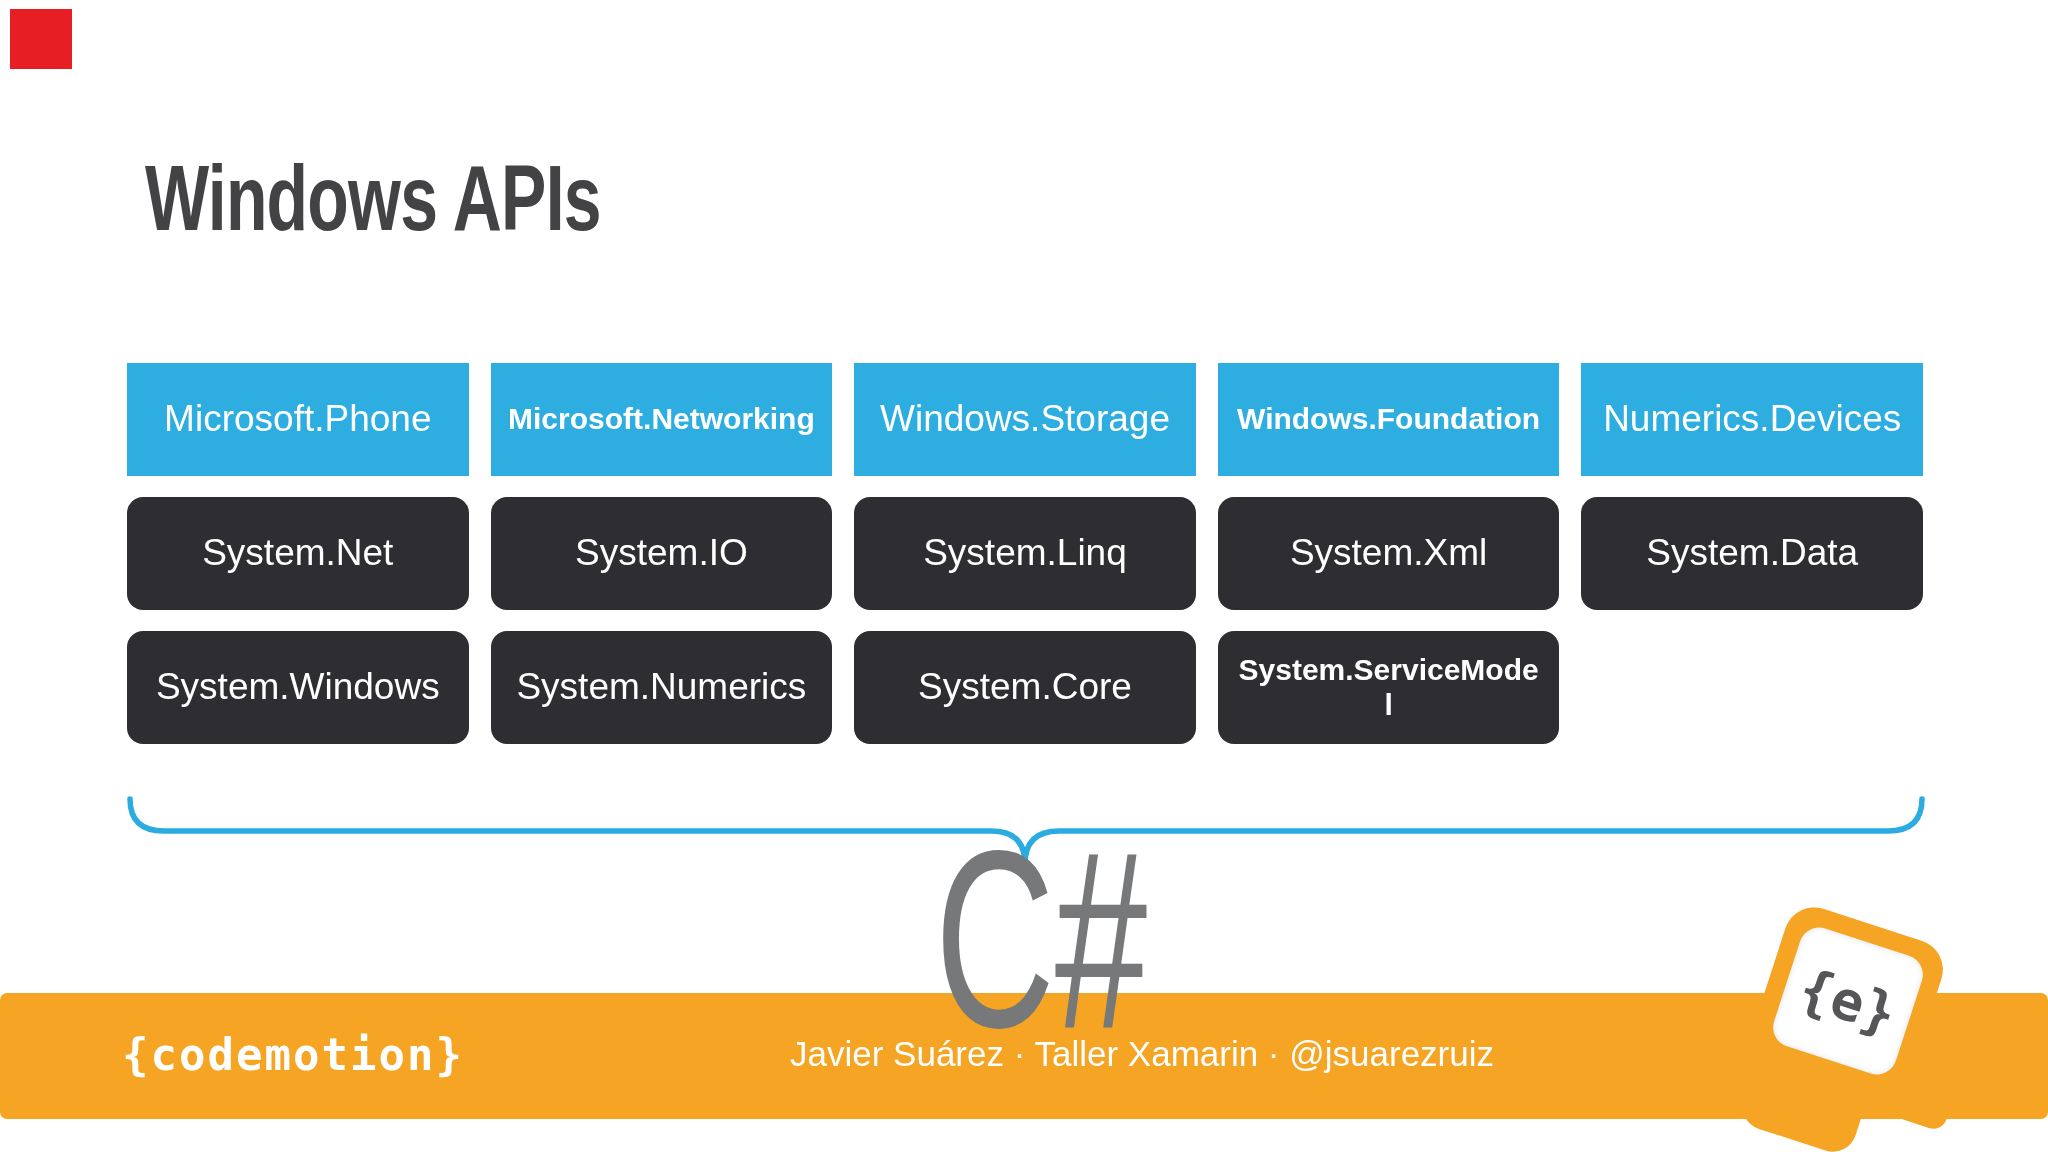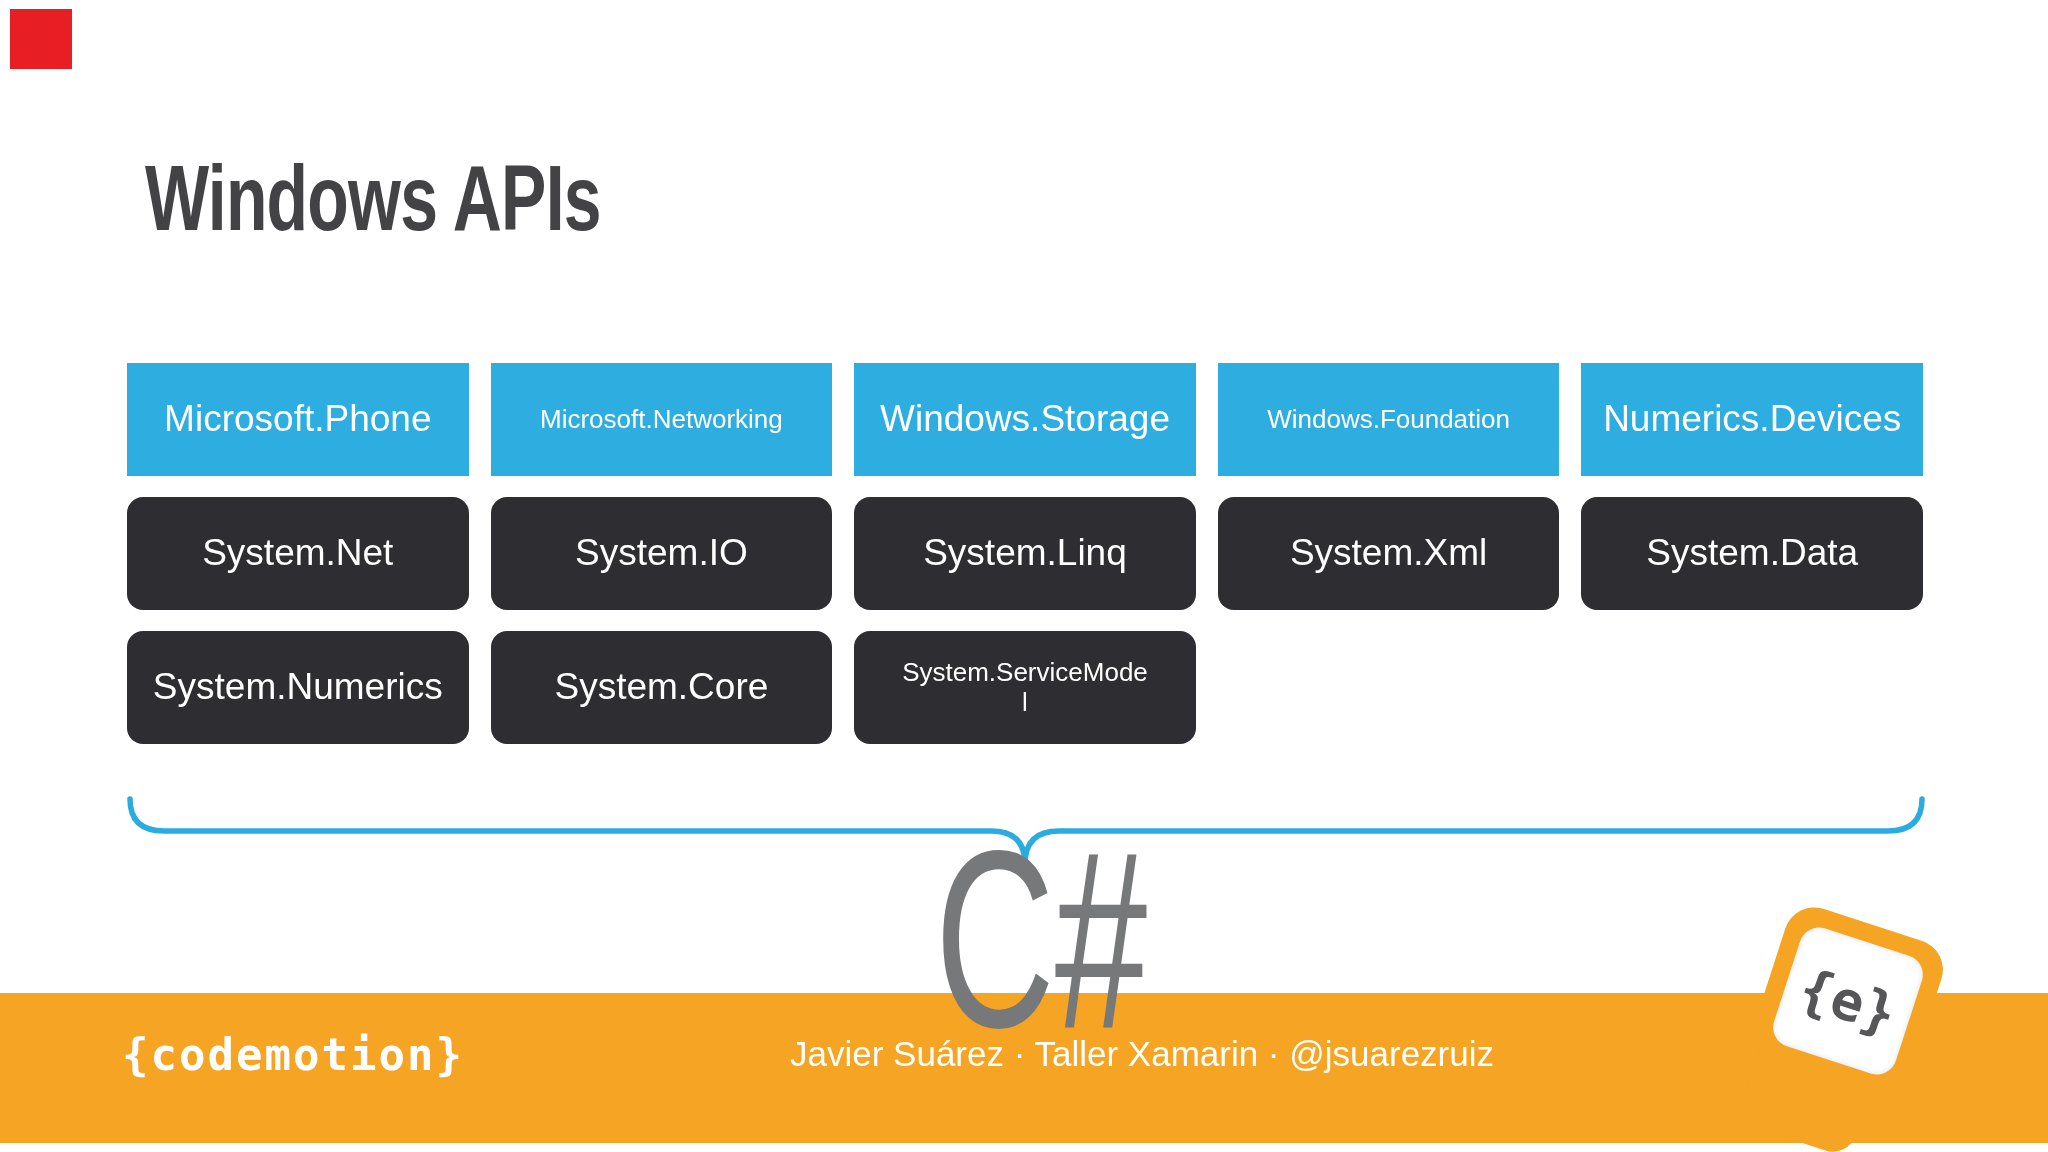--- a/index.html
+++ b/index.html
@@ -32,39 +32,39 @@
     column-gap:22px;row-gap:21px;grid-auto-rows:113px;
   }
   .cell{
     display:flex;align-items:center;justify-content:center;
     color:#ffffff;font-size:37px;line-height:1.15;
     text-align:center;padding:4px 8px;box-sizing:border-box;
     white-space:pre-line;
   }
   .cell.blue{background:var(--box_blue,#2dade0);}
   .cell.dark{background:var(--box_dark,#2e2d31);border-radius:16px;}
-  .cell.sz-sm{font-size:26px;}
+  .cell.sz-sm{font-size:30px;font-weight:bold;}
 
   
   .brace{position:absolute;left:127px;top:794px;width:1798px;height:78px;}
   .brace path{stroke:var(--brace_blue,#2aace1);stroke-width:5.5;fill:none;stroke-linecap:round;}
 
   
   .csharp{
     position:absolute;left:1041px;top:814px;
     font-size:252px;font-weight:300;line-height:1;
     color:var(--csharp_gray,#77787a);
     transform:translateX(-50%) scaleX(0.66);transform-origin:center top;
     white-space:nowrap;z-index:3;
   }
 
   
   .footer{
-    position:absolute;left:0;top:993px;width:2048px;height:150px;
-    background:var(--footer_orange,#f5a423);z-index:2;
+    position:absolute;left:0;top:993px;width:2048px;height:126px;
+    background:var(--footer_orange,#f5a423);z-index:2;border-radius:7px;
   }
   .logo{
     position:absolute;left:122px;top:0;height:122px;
     display:flex;align-items:center;
     font-family:"DejaVu Sans Mono",monospace;
     font-size:44px;font-weight:bold;color:#ffffff;letter-spacing:2px;
   }
   .credits{
     position:absolute;left:1106px;top:0;height:122px;
     transform:translateX(-50%);
@@ -115,20 +115,21 @@
     <div class="cell blue">Windows.Storage</div>
     <div class="cell blue sz-sm">Windows.Foundation</div>
     <div class="cell blue">Numerics.Devices</div>
 
     <div class="cell dark">System.Net</div>
     <div class="cell dark">System.IO</div>
     <div class="cell dark">System.Linq</div>
     <div class="cell dark">System.Xml</div>
 
     <div class="cell dark">System.Data</div>
+    <div class="cell dark">System.Windows</div>
     <div class="cell dark">System.Numerics</div>
     <div class="cell dark">System.Core</div>
     <div class="cell dark sz-sm">System.ServiceMode
 l</div>
   </div>
 
   <svg class="brace" viewBox="0 0 1798 78" preserveAspectRatio="none">
     <path d="M 3 5 Q 3 37, 37 37 L 864 37 Q 898 37, 898 70 Q 898 37, 932 37 L 1761 37 Q 1795 37, 1795 5"></path>
   </svg>
 

